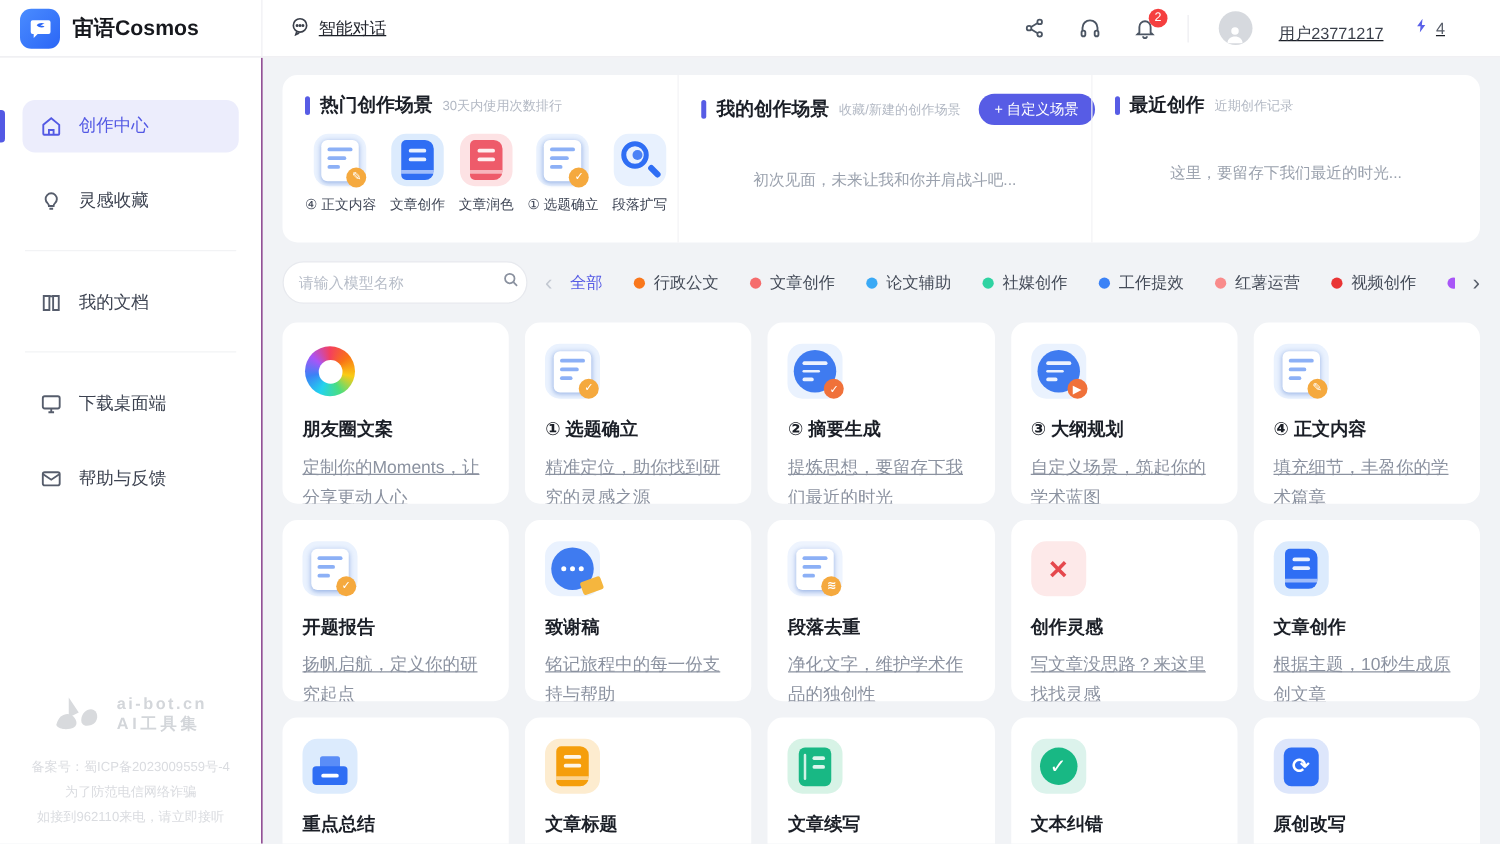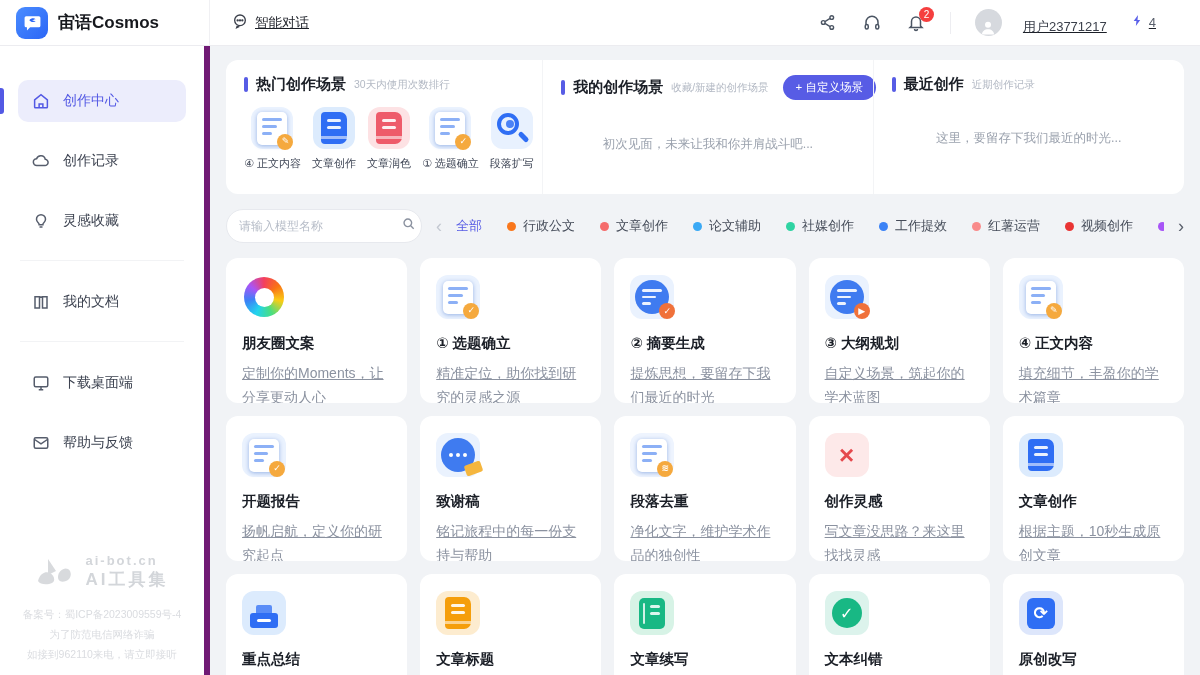--- a/index.html
+++ b/index.html
@@ -17,33 +17,33 @@
   .tool-ic{width:20px;height:20px;color:#4b5563;position:relative;cursor:pointer;display:flex;align-items:center;justify-content:center;}
   .badge-red{position:absolute;top:-6px;right:-8px;min-width:15px;height:15px;border-radius:8px;background:#f53f3f;color:#fff;font-size:10px;display:flex;align-items:center;justify-content:center;padding:0 3px;}
   .v-div{width:1px;height:22px;background:#ededf1;}
   .user-box{display:flex;align-items:flex-end;gap:21px;cursor:pointer;}
   .avatar{width:27px;height:27px;border-radius:50%;background:#d6d9de;display:flex;align-items:flex-end;justify-content:center;overflow:hidden;}
   .user-name{font-size:13px;color:#3a3f4a;}
   .energy{display:flex;align-items:center;gap:5px;margin-right:22px;}
   .energy-num{font-size:13px;color:#5a606c;}
 
   
-  .sidebar{position:absolute;top:46px;left:0;bottom:0;width:210px;background:#fff;border-right:6px solid #701a75;display:flex;flex-direction:column;padding-top:34px;}
+  .sidebar{position:absolute;top:46px;left:0;bottom:0;width:210px;background:#fff;border-right:1px solid #701a75;display:flex;flex-direction:column;padding-top:34px;}
   .side-nav{padding:0 18px;}
   .side-item{height:42px;border-radius:10px;display:flex;align-items:center;gap:13px;padding:0 14px;margin-bottom:18px;font-size:14px;color:#3c4250;cursor:pointer;position:relative;}
   .side-item .s-ic{width:18px;height:18px;color:#565d6c;flex:0 0 18px;}
   .side-item.active{background:#ecedfc;color:#5359e4;font-weight:500;}
   .side-item.active .s-ic{color:#5359e4;}
   .side-item.active::before{content:"";position:absolute;left:-18px;top:8px;width:4px;height:26px;border-radius:0 3px 3px 0;background:#5359e4;}
   .side-div{height:1px;background:#f2f3f5;margin:2px 2px 20px;}
   .watermark{margin-top:auto;padding-bottom:10px;text-align:center;}
   .wm-row{display:flex;align-items:center;justify-content:center;gap:8px;margin-bottom:14px;}
   .wm-text{text-align:left;color:#d3d6da;}
   .wm-domain{font-size:13px;font-weight:700;letter-spacing:2px;}
-  .wm-name{font-size:17px;font-weight:800;letter-spacing:3px;}
+  .wm-name{font-size:13px;font-weight:800;letter-spacing:3px;}
   .wm-line{font-size:10.5px;color:#dadce0;line-height:1.9;}
 
   
   .main{position:absolute;left:210px;top:46px;right:0;bottom:0;padding:14px 16px;overflow:hidden;}
 
   .panel{background:#fff;border-radius:12px;height:134px;display:flex;margin-bottom:14px;}
   .sect{padding:15px 18px 10px;}
   .sect + .sect{border-left:1px solid #f3f4f6;}
   .sect-hot{width:33%;}
   .sect-mine{width:34.5%;}
@@ -185,26 +185,20 @@
   <div class="side-nav" id="side-nav">
       <div class="side-item active">
         <span class="s-ic"><svg viewBox="0 0 24 24" width="18" height="18" fill="none" stroke="currentColor" stroke-width="2">
             <path d="M3.5 10.5L12 3.5l8.5 7V20a1 1 0 0 1-1 1h-15a1 1 0 0 1-1-1z"></path>
             <path d="M9.5 21v-5h5v5"></path>
           </svg></span>
         <span>创作中心</span>
       </div>
       <div class="side-item">
         <span class="s-ic"><svg viewBox="0 0 24 24" width="18" height="18" fill="none" stroke="currentColor" stroke-width="2">
-            <path d="M6.5 18a4.5 4.5 0 0 1-.4-9A6 6 0 0 1 17.7 9.8 3.8 3.8 0 0 1 17 18z"></path>
-          </svg></span>
-        <span>创作记录</span>
-      </div>
-      <div class="side-item">
-        <span class="s-ic"><svg viewBox="0 0 24 24" width="18" height="18" fill="none" stroke="currentColor" stroke-width="2">
             <path d="M8 14a6 6 0 1 1 8 0c-1 .9-1.5 1.8-1.5 3h-5c0-1.2-.5-2.1-1.5-3z"></path>
             <path d="M10 20h4"></path>
           </svg></span>
         <span>灵感收藏</span>
       </div>
       <div class="side-div"></div>
       <div class="side-item">
         <span class="s-ic"><svg viewBox="0 0 24 24" width="18" height="18" fill="none" stroke="currentColor" stroke-width="2">
             <path d="M4 5h6v15H4zM14 5h6v15h-6z"></path>
             <path d="M10 5c1.2 0 2 .5 2 1.5C12 5.5 12.8 5 14 5"></path>

